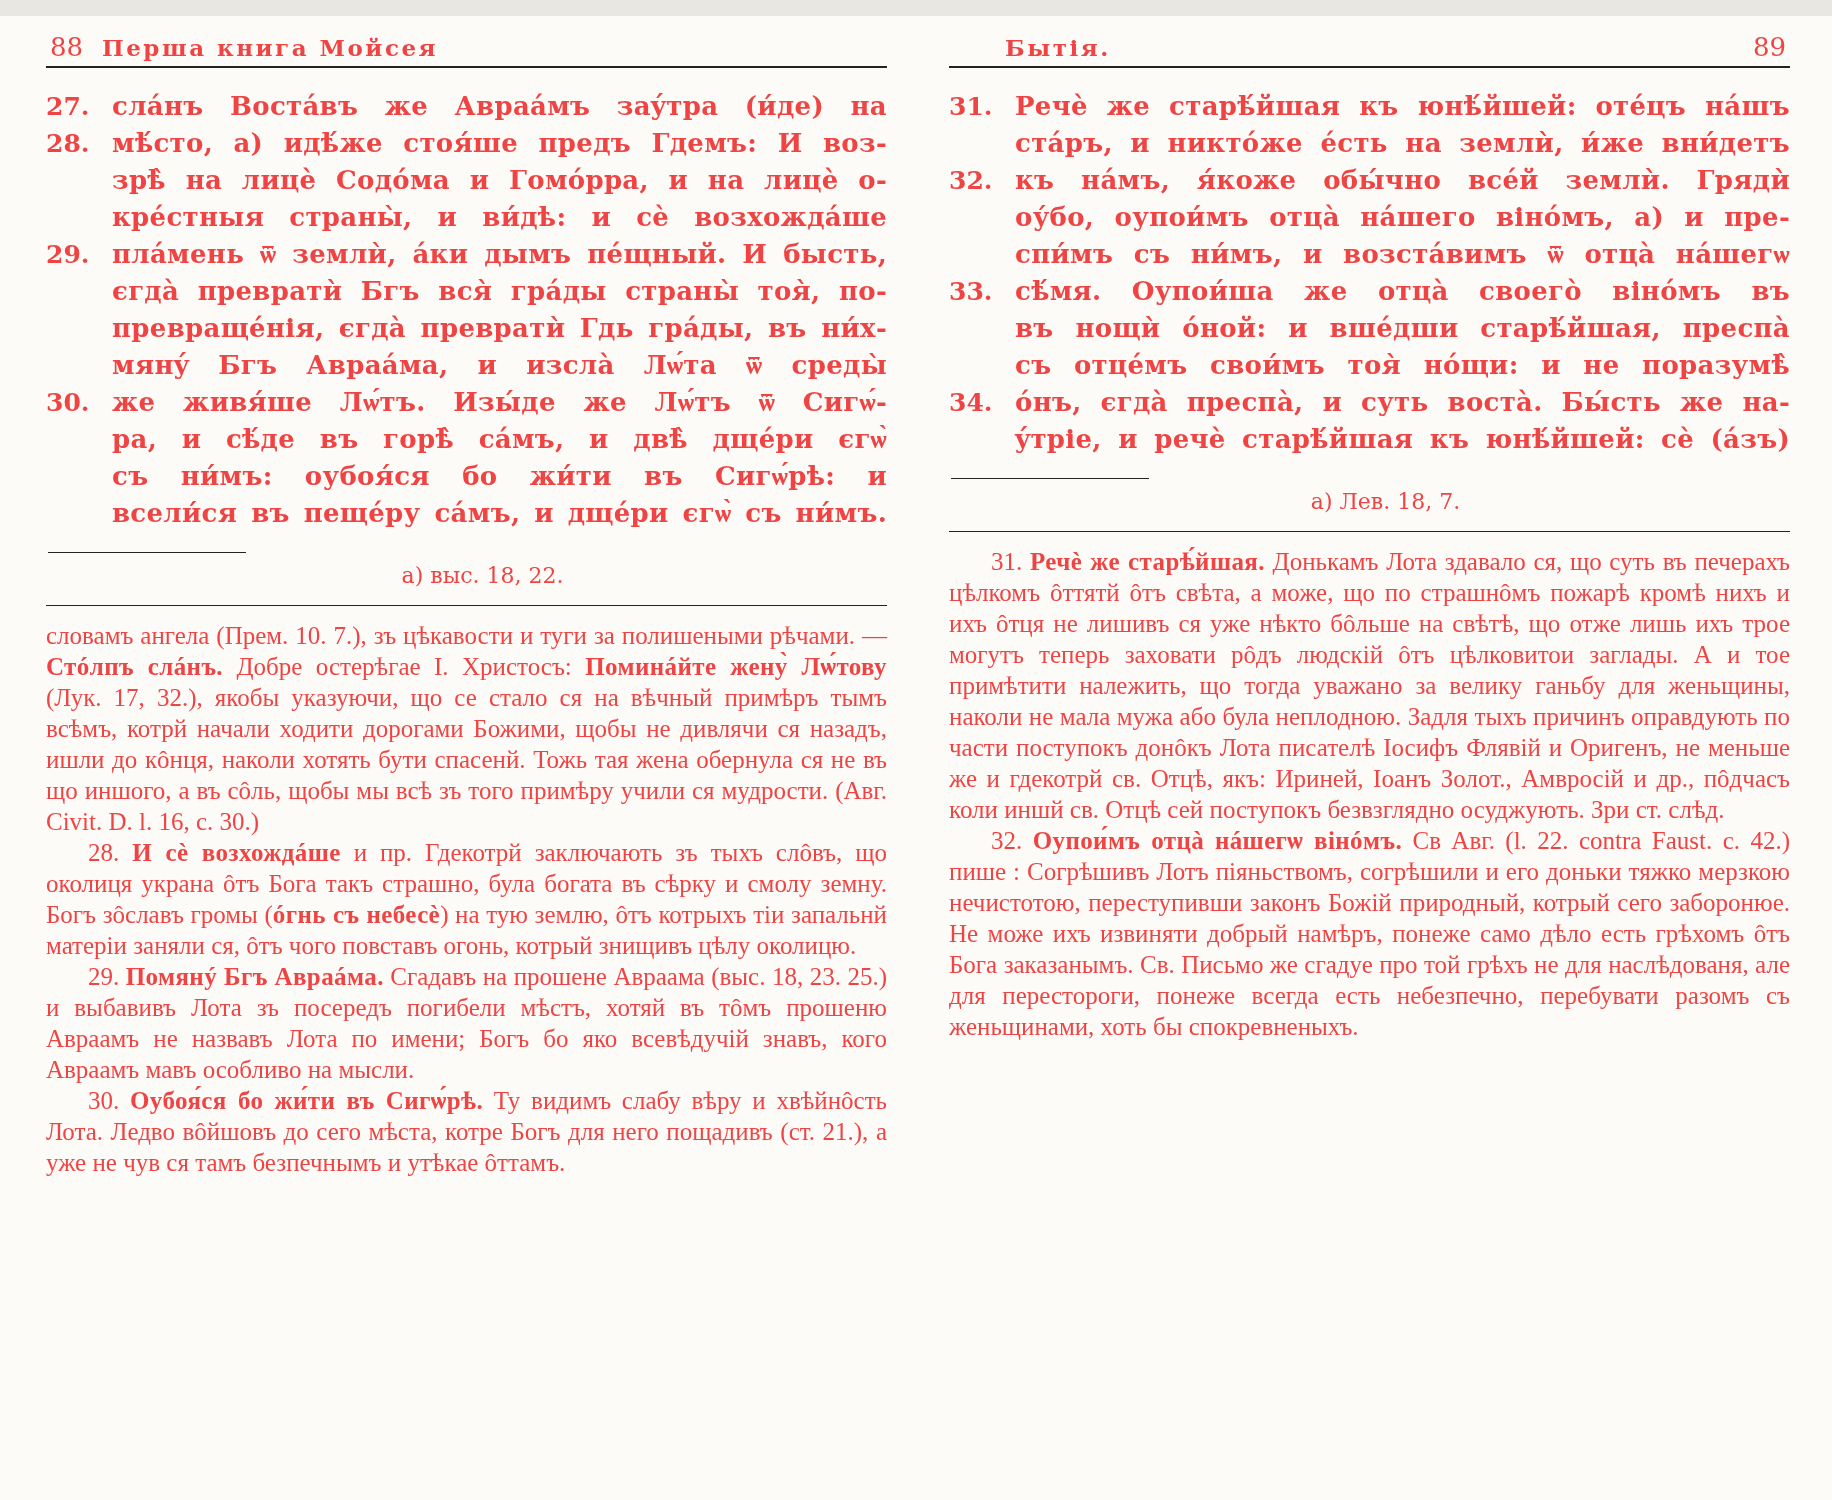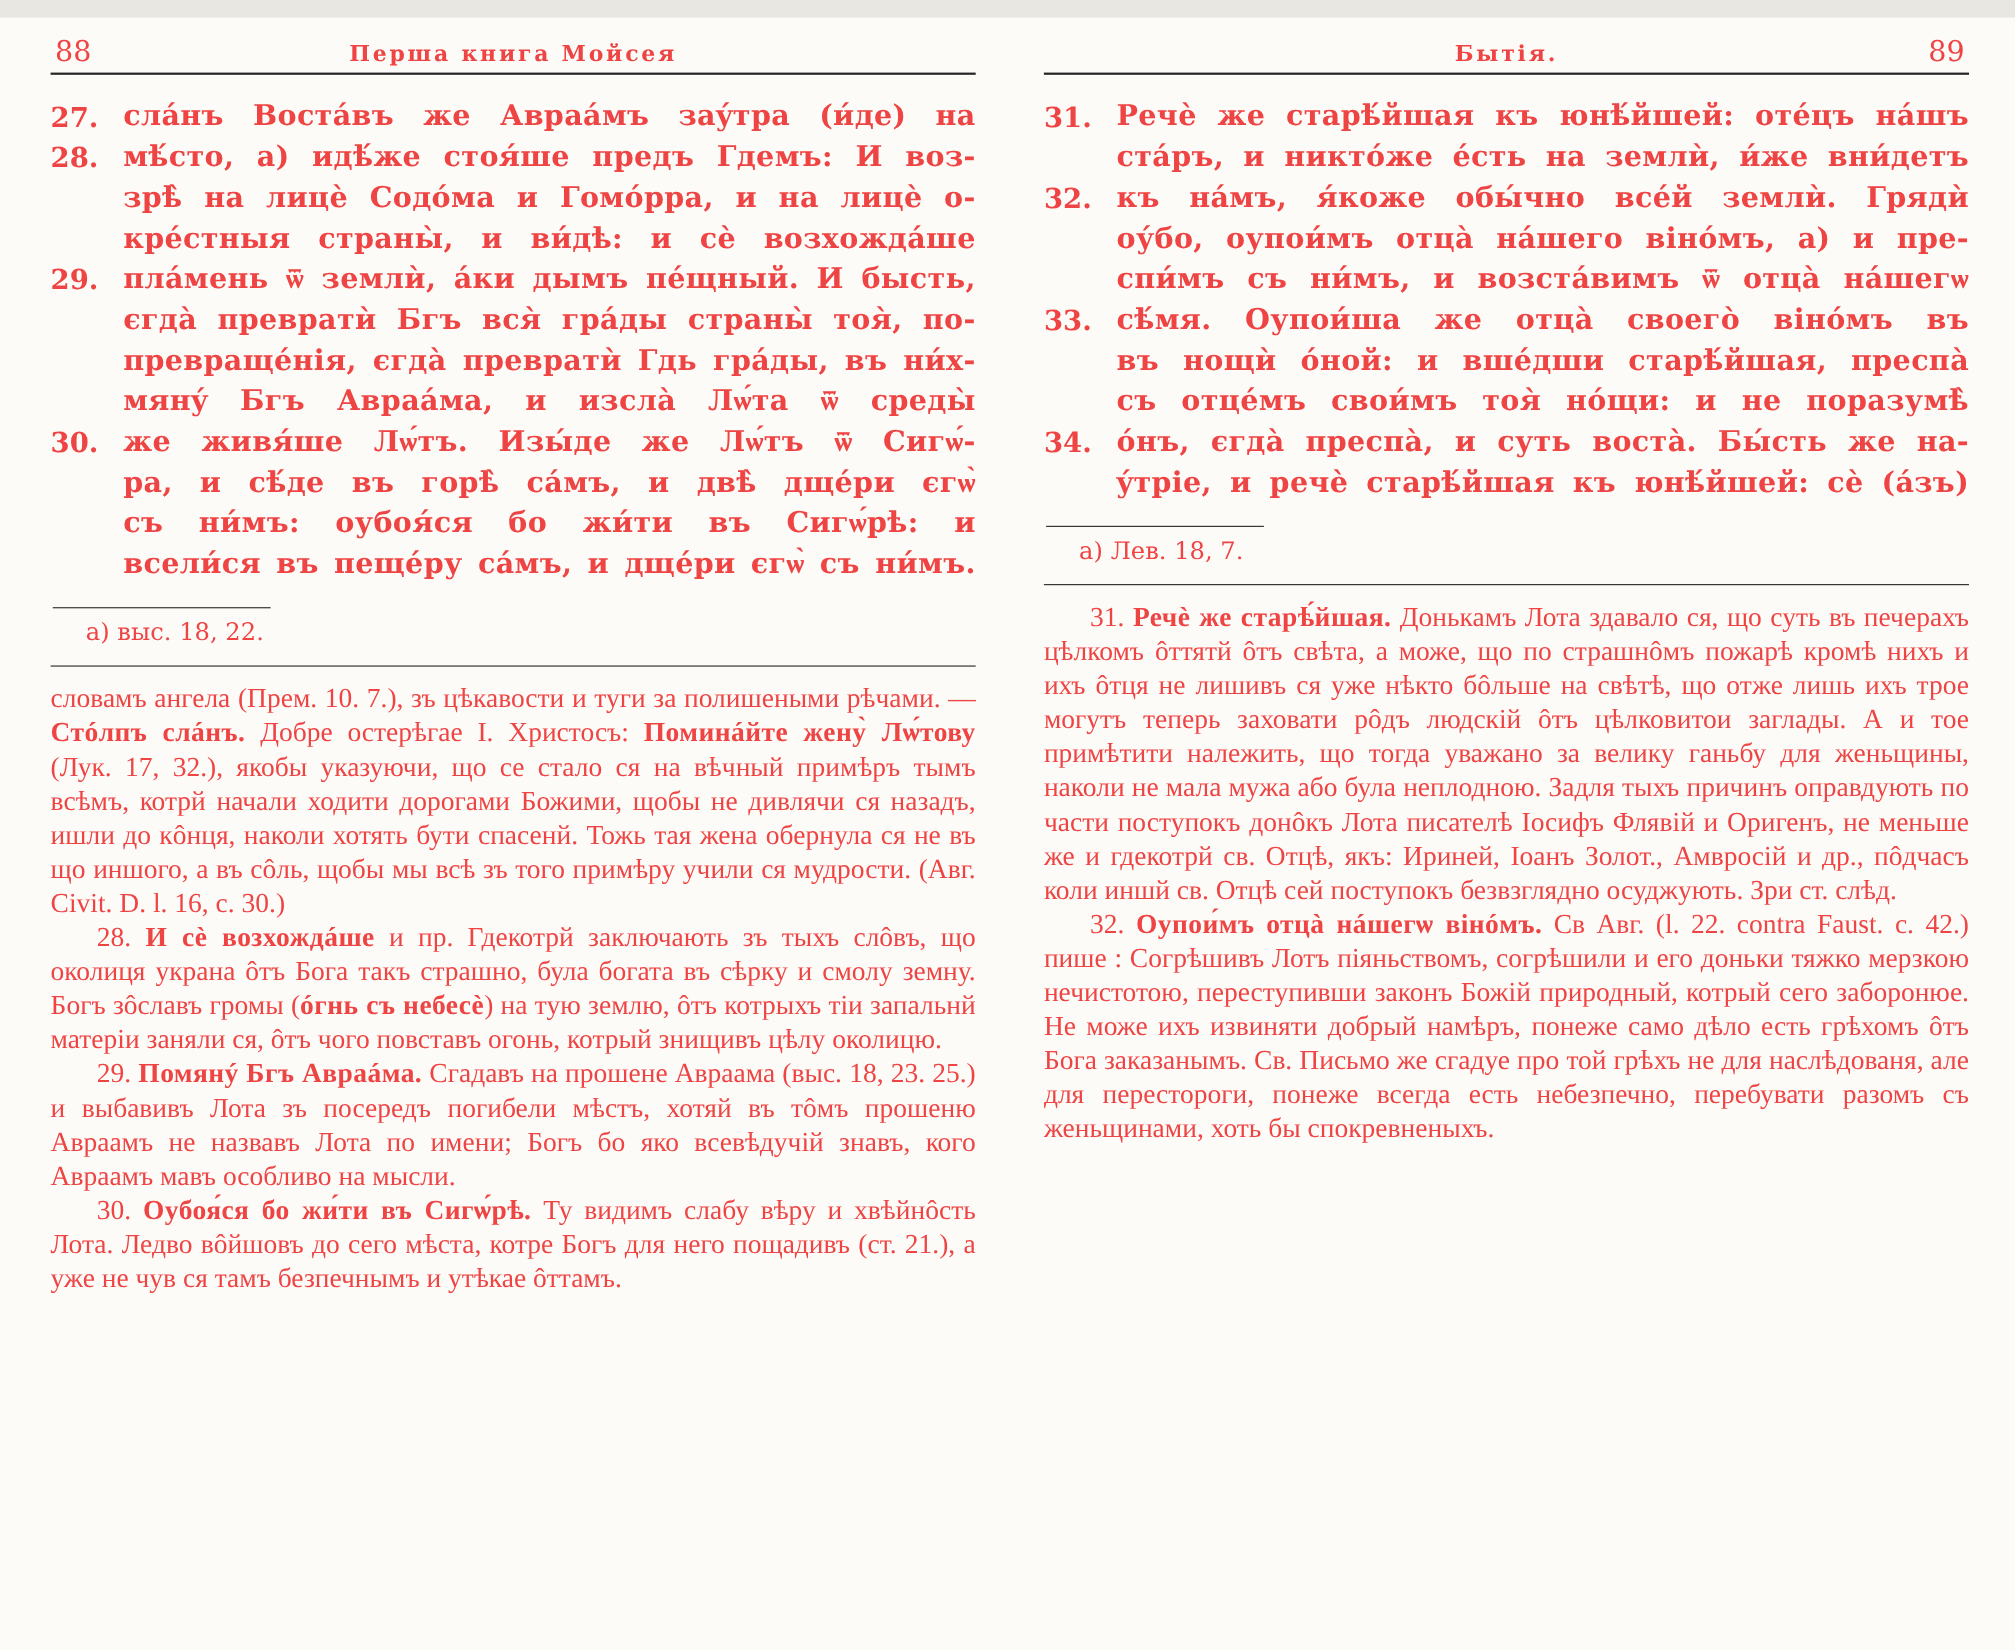--- a/index.html
+++ b/index.html
@@ -22,22 +22,22 @@
     display:flex; align-items:baseline;
     margin-bottom:4px;
     padding:0 4px;
   }
   .pagenum {
     font-size:26px; font-weight:normal;
     min-width:52px;
   }
   .pagenum.right-side { text-align:right; }
   .running-head {
-    flex:1 1 auto; text-align:center;
-    font-size:20px; font-weight:bold;
+    flex:1 1 auto; text-align:left;
+    font-size:23px; font-weight:bold;
     letter-spacing:2.5px;
   }
   .header-rule {
     border-top:2px solid #232323;
     margin:4px 0 0 0;
   }
 
   .scripture { margin-top:20px; }
   .s-line {
     display:flex;
@@ -57,20 +57,21 @@
   }
 
   .footnote-sep {
     width:198px;
     border-top:1.5px solid #232323;
     margin:20px 0 10px 2px;
   }
   .footnote {
     font-size:22px; line-height:26px;
     padding-left:32px;
+    text-align:center;
   }
   .section-rule {
     border-top:1.5px solid #232323;
     margin:16px 0 14px 0;
   }
 
   .commentary { margin-top:4px;font-family:Liberation Serif, serif; }
   .c-para {
     font-size:25px; line-height:31px;
     text-align:justify;

